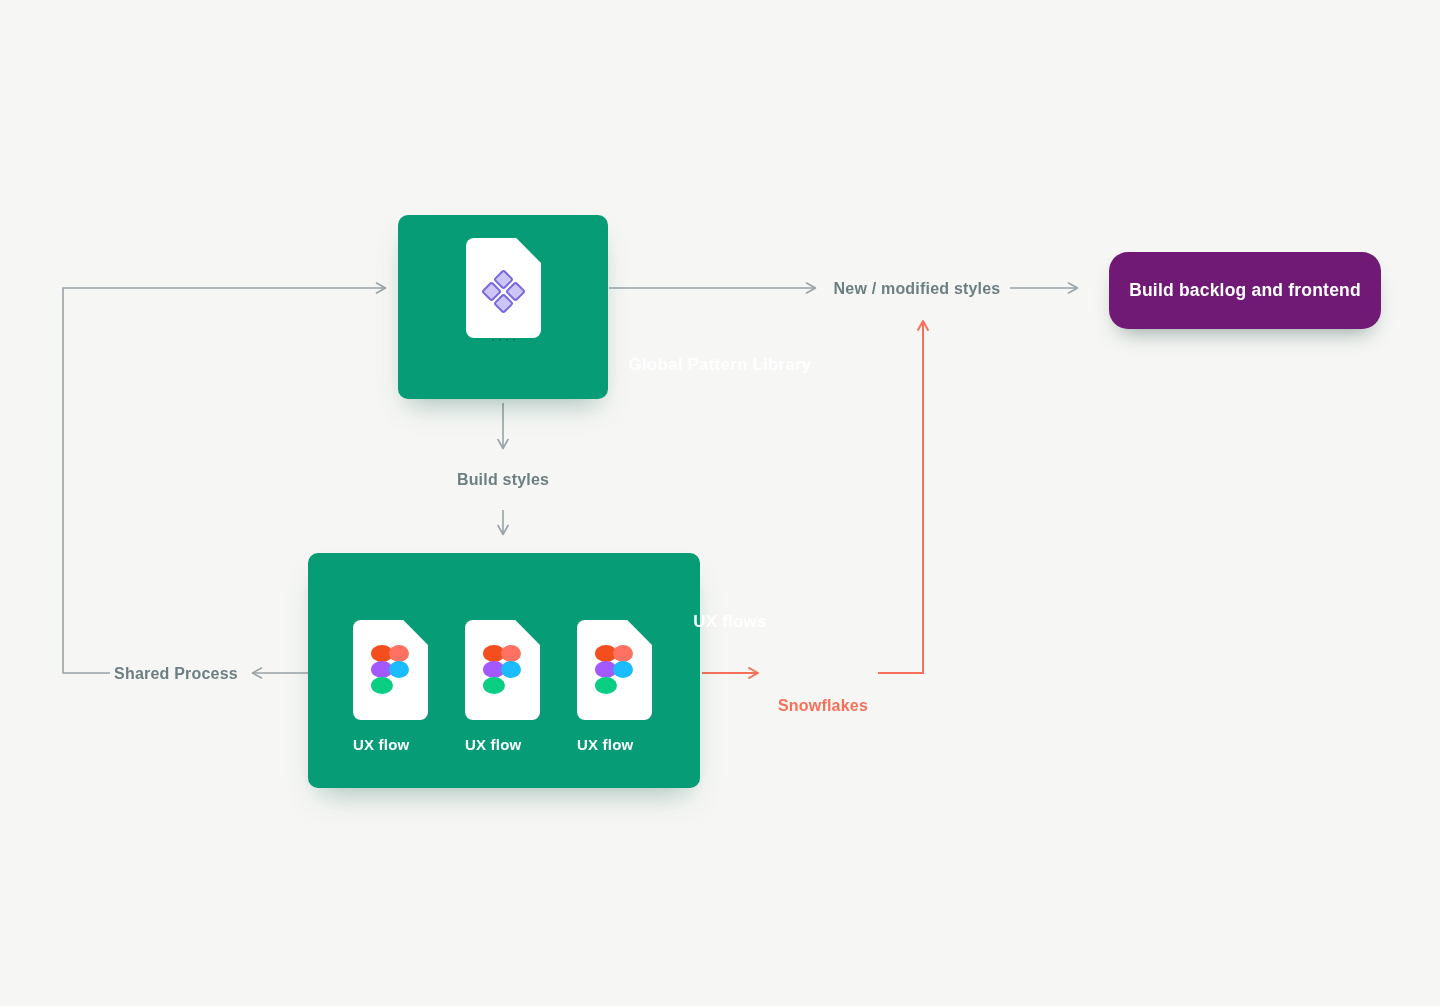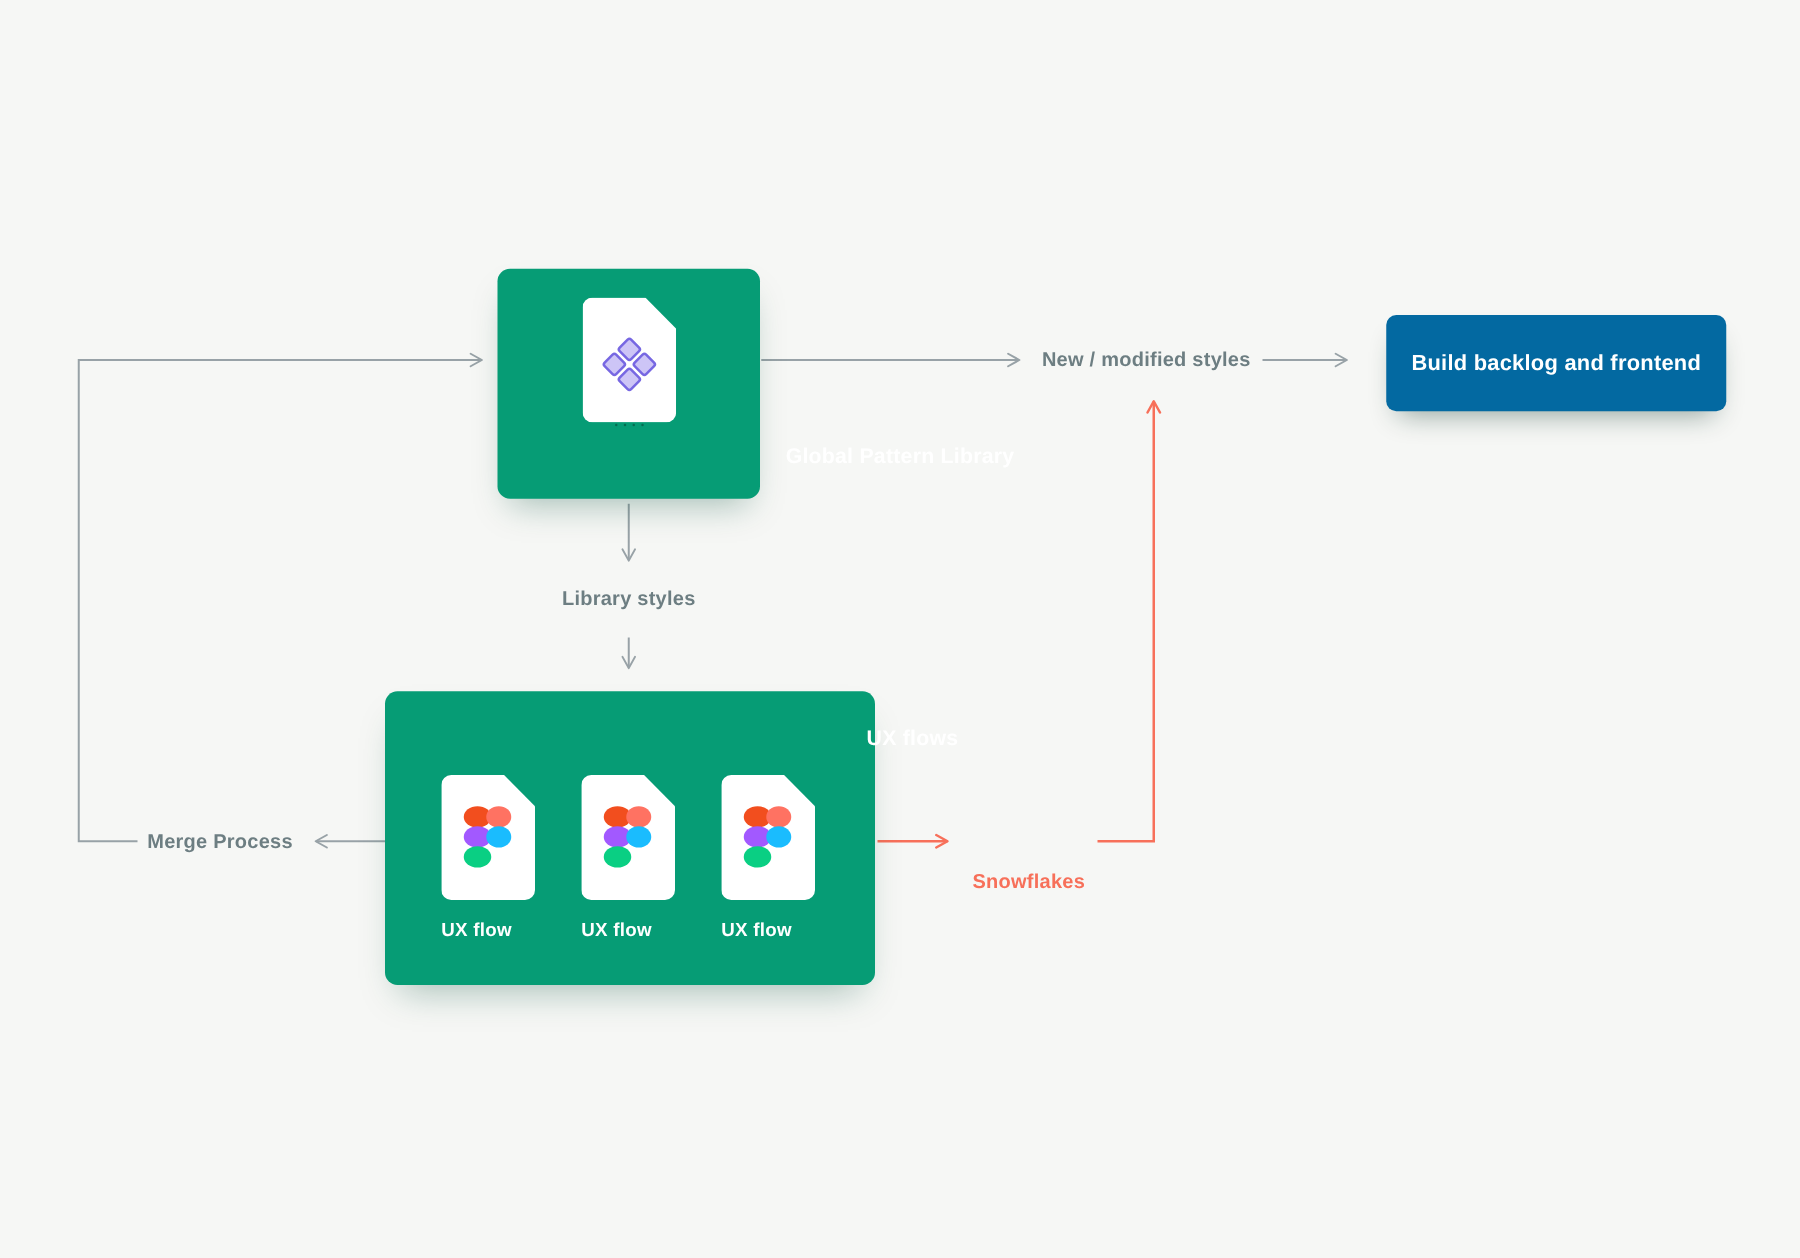--- a/index.html
+++ b/index.html
@@ -26,40 +26,40 @@
     position: absolute;
     border-radius: 10px;
   }
   .gpl-box {
     left: 398px; top: 215px; width: 210px; height: 184px;
     background: #069c75;
     box-shadow: 0 14px 26px -10px rgba(10, 80, 60, .35);
   }
   .build-box {
     left: 1109px; top: 252px; width: 272px; height: 77px;
-    background: #0369a1;
-    border-radius: 8px;
+    background: #701a75;
+    border-radius: 19px;
     display: flex; align-items: center; justify-content: center;
     box-shadow: 0 12px 22px -10px rgba(10, 50, 40, .45);
   }
   .build-box .box-title { font-size: 17.5px; }
   .ux-box {
     left: 308px; top: 553px; width: 392px; height: 235px;
     background: #069c75;
     box-shadow: 0 16px 28px -12px rgba(10, 80, 60, .35);
   }
   .box-title {
     color: #ffffff;
     font-weight: 700;
     font-size: 17px;
     letter-spacing: .2px;
     text-align: center;
   }
   .gpl-label { position: absolute; left: 0; right: 0; top: 355px; }
-  .ux-title { position: absolute; left: 0; right: 0; top: 581px; padding-left: 20px; }
+  .ux-title { position: absolute; left: 0; right: 0; top: 612px; padding-left: 20px; }
 
   
   .doc {
     position: absolute;
     width: 75px; height: 100px;
     background: #ffffff;
     border-radius: 8px;
     clip-path: polygon(0 0, 67% 0, 100% 25%, 100% 100%, 0 100%);
   }
   .gpl-doc { left: 466px; top: 238px; }
@@ -225,17 +225,17 @@
         <i class="fg-blue"></i>
         <i class="fg-green"></i>
     </div>
   </div>
 
   <div class="file-label fl-1">UX flow</div>
   <div class="file-label fl-2">UX flow</div>
   <div class="file-label fl-3">UX flow</div>
 
   <div class="edge-label lbl-new">New / modified styles</div>
-  <div class="edge-label lbl-shared">Library styles</div>
-  <div class="edge-label lbl-merge">Merge Process</div>
+  <div class="edge-label lbl-shared">Build styles</div>
+  <div class="edge-label lbl-merge">Shared Process</div>
   <div class="edge-label lbl-snow">Snowflakes</div>
 
 </div>
 
 </body></html>

